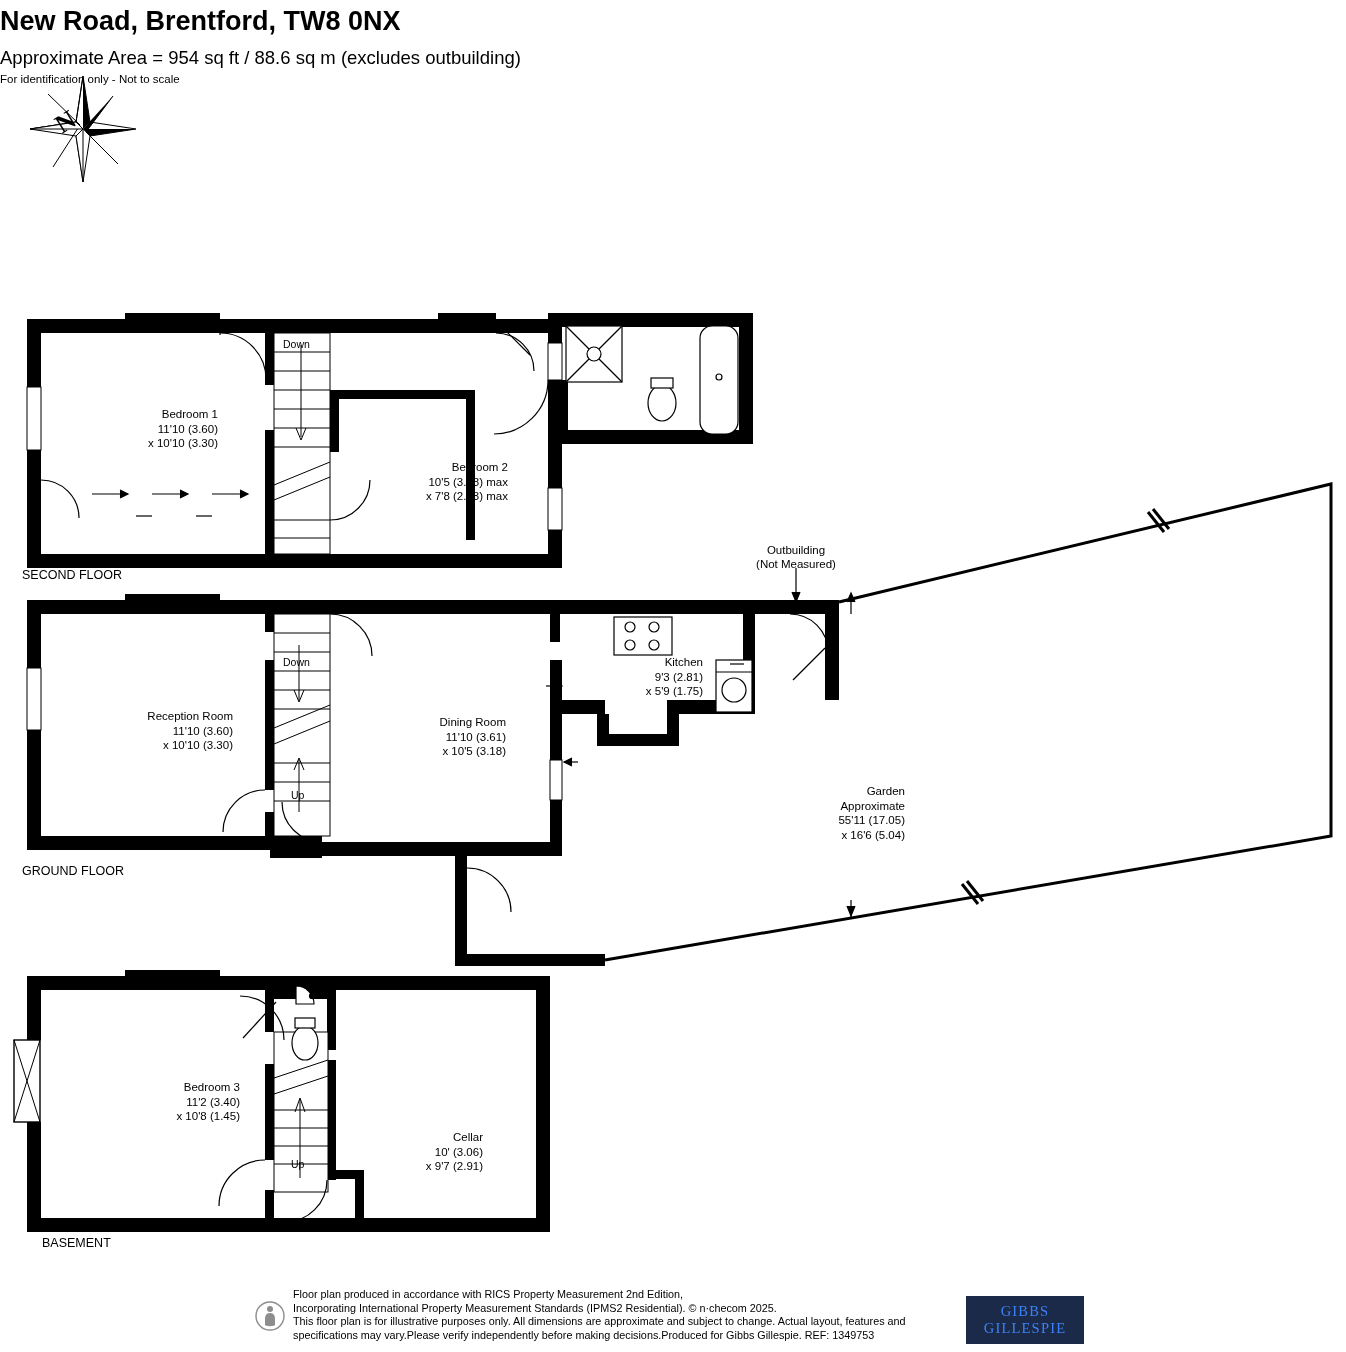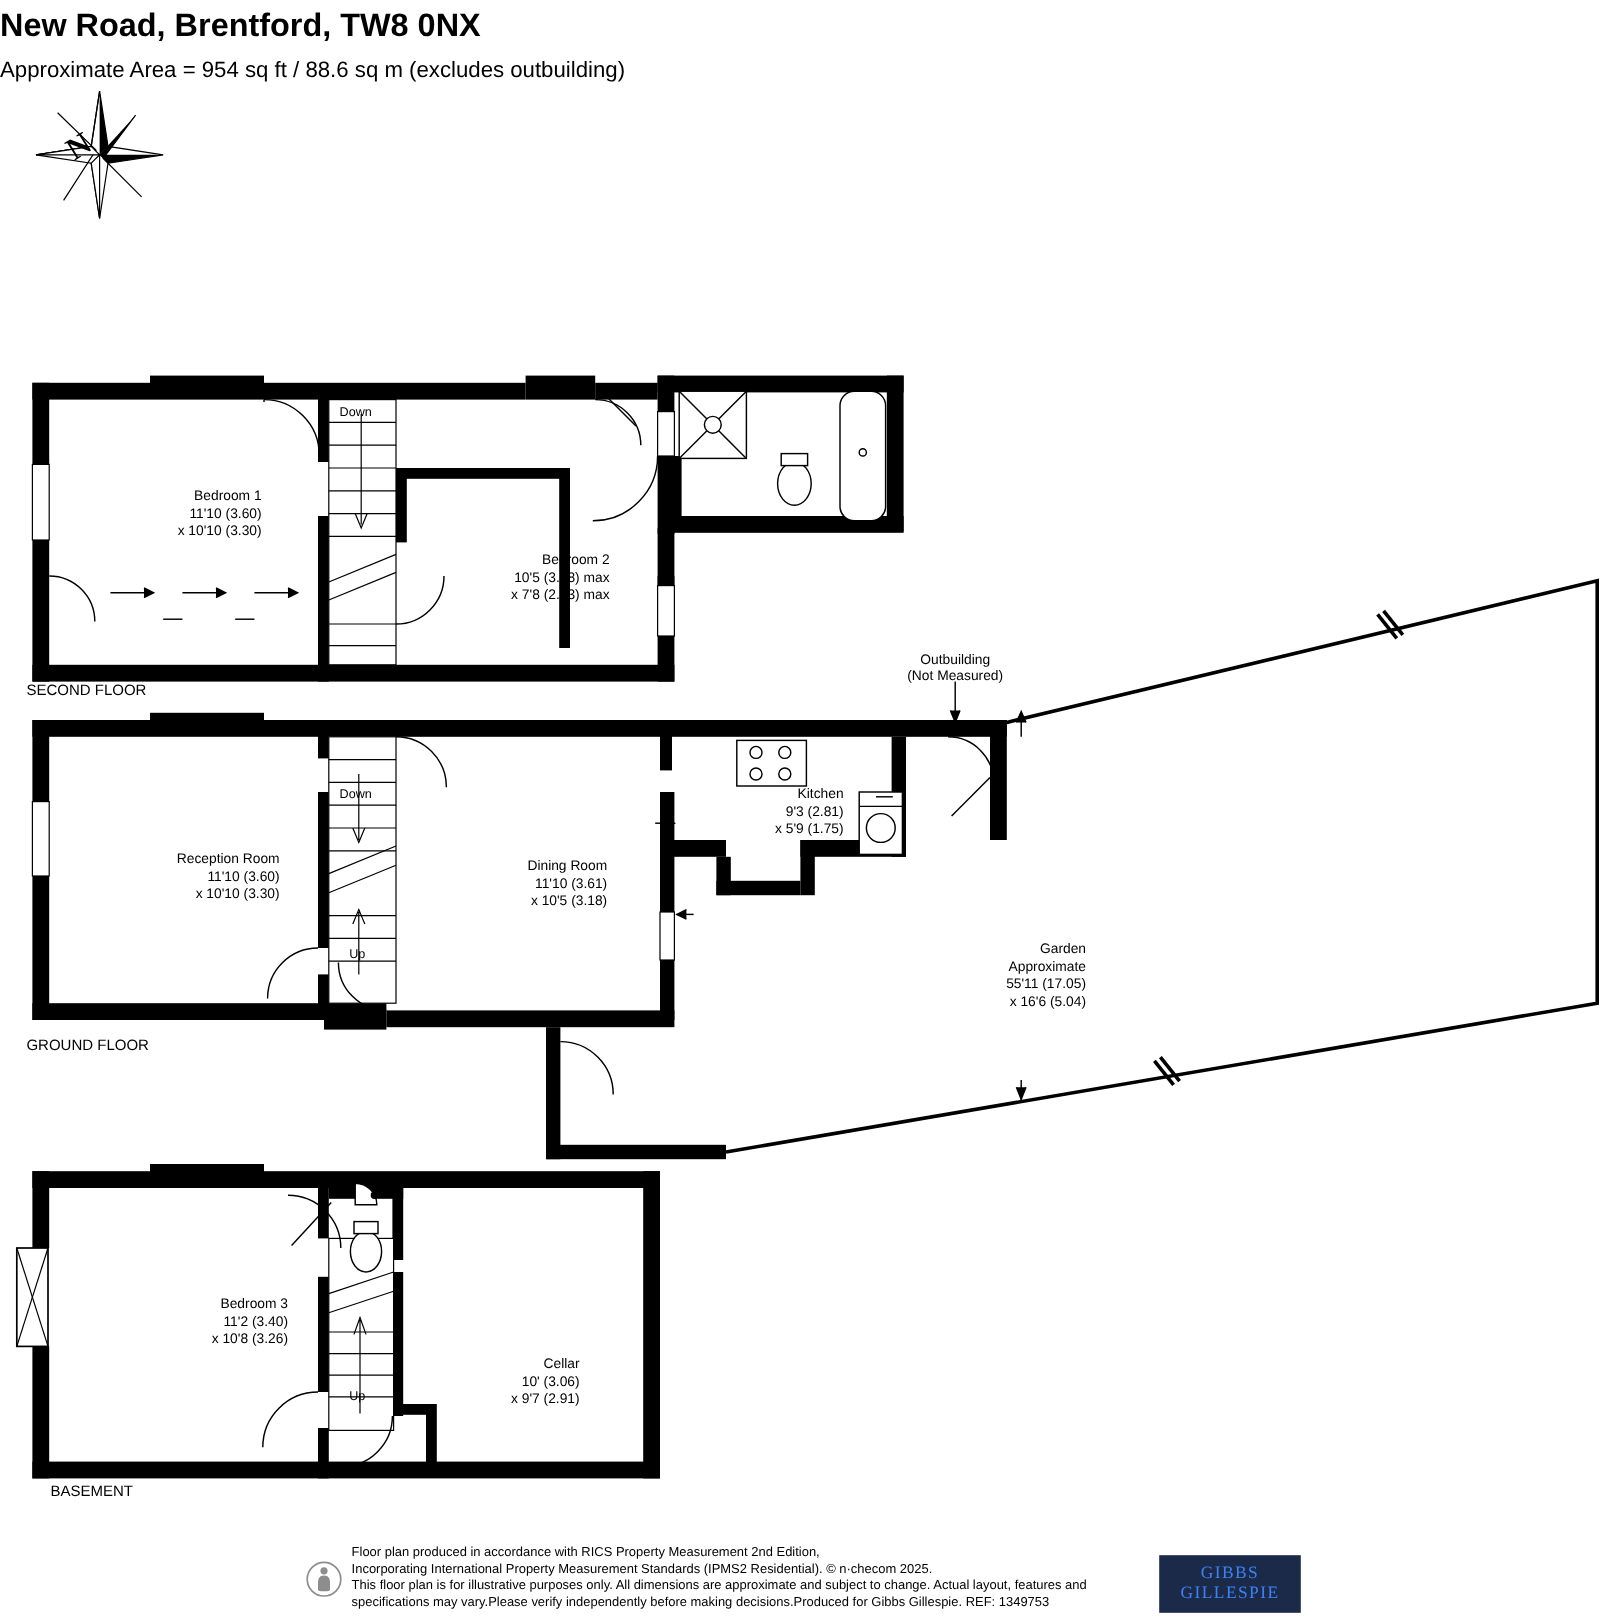--- a/index.html
+++ b/index.html
@@ -110,20 +110,21 @@
   }
   #logo .l1 { font-size: 14.5px; }
   #logo .l2 { font-size: 14.5px; }
 </style>
 </head>
 <body>
 
 <div id="header">
   <div id="title">New Road, Brentford, TW8 0NX</div>
   <div id="area-line">Approximate Area = 954 sq ft / 88.6 sq m (excludes outbuilding)</div>
+  <div id="ident-line">For identification only - Not to scale</div>
 </div>
 
 <div id="compass" class="abs">
   <svg width="130" height="125" viewBox="0 0 130 125">
     <g fill="none" stroke="#000" stroke-width="1">
       <path d="M65,4 L72,50 L118,57 L72,64 L65,110 L58,64 L12,57 L58,50 Z"></path>
       <path d="M65,4 L58,50 L12,57"></path>
       <path d="M30,22 L62,53 L35,95"></path>
       <path d="M100,92 L68,60 L95,24"></path>
     </g>
@@ -416,21 +417,21 @@
 <div class="room-label" style="left:765px; top:784px; width:140px;">
   <div>Garden</div>
   <div>Approximate</div>
   <div>55'11 (17.05)</div>
   <div>x 16'6 (5.04)</div>
 </div>
 
 <div class="room-label" style="left:100px; top:1080px; width:140px;">
   <div>Bedroom 3</div>
   <div>11'2 (3.40)</div>
-  <div>x 10'8 (3.26)</div>
+  <div>x 10'8 (1.45)</div>
 </div>
 <div class="room-label" style="left:363px; top:1090px; width:120px;margin-top:40px;">
   <div>Cellar</div>
   <div>10' (3.06)</div>
   <div>x 9'7 (2.91)</div>
 </div>
 <div class="stair-word" style="left:291px; top:1158px;">Up</div>
 <div class="floor-label" style="left:22px; top:1236px;margin-left:20px;">BASEMENT</div>
 
 <div id="footer-icon">

